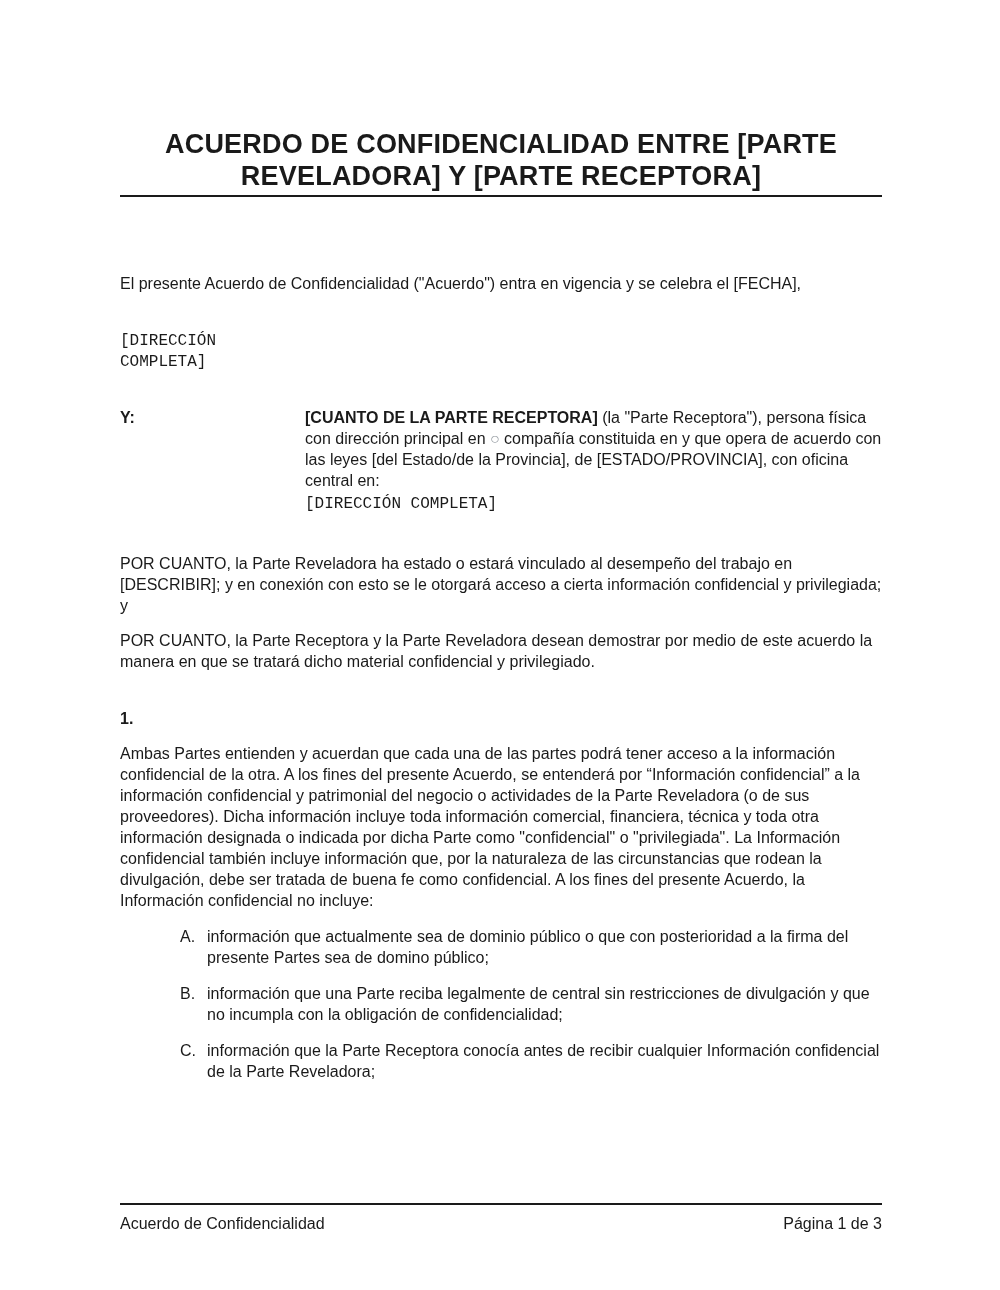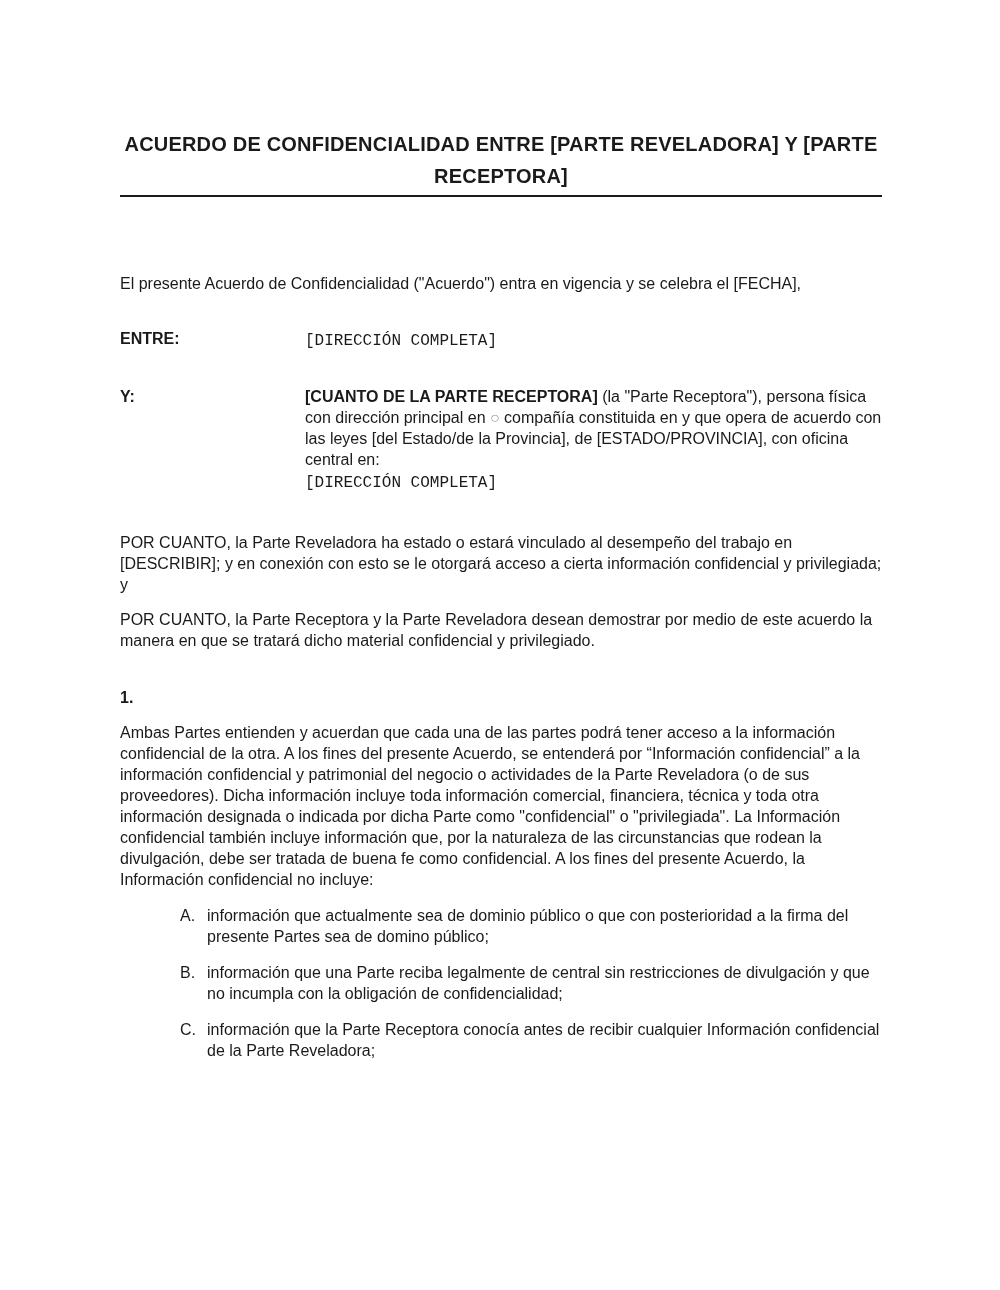--- a/index.html
+++ b/index.html
@@ -15,21 +15,21 @@
     font-size: 16px;
     line-height: 21px;
     overflow: hidden;
   }
   .content {
     padding: 128px 118px 0 120px;
   }
   .doc-title {
     text-align: center;
     font-weight: bold;
-    font-size: 20px;
+    font-size: 27px;
     line-height: 32px;
     letter-spacing: 0.2px;
   }
   .title-rule {
     border-bottom: 2.5px solid #1a1a1a;
     margin-top: 3px;
   }
   .intro { margin-top: 76px; }
 
   .party { display: grid; grid-template-columns: 185px 1fr; margin-top: 34px; }
@@ -75,21 +75,20 @@
 
 <div class="page">
   <div class="content">
 
     <h1 class="doc-title">ACUERDO DE CONFIDENCIALIDAD ENTRE [PARTE REVELADORA] Y [PARTE RECEPTORA]</h1>
     <div class="title-rule"></div>
 
     <p class="intro">El presente Acuerdo de Confidencialidad ("Acuerdo") entra en vigencia y se celebra el [FECHA],</p>
 
     <div class="party">
-      <div class="party-label">ENTRE:</div>
       <div class="party-body">
         <p class="party-address">[DIRECCIÓN COMPLETA]</p>
       </div>
     </div>
 
     <div class="party">
       <div class="party-label">Y:</div>
       <div class="party-body">
         <p><span class="party-name">[CUANTO DE LA PARTE RECEPTORA]</span><span> (la "Parte Receptora"), persona física con dirección principal en </span><span class="circle-glyph">○</span><span> compañía constituida en y que opera de acuerdo con las leyes [del Estado/de la Provincia], de [ESTADO/PROVINCIA], con oficina central en:</span></p>
         <p class="party-address">[DIRECCIÓN COMPLETA]</p>
@@ -115,13 +114,20 @@
         <span>información que una Parte reciba legalmente de central sin restricciones de divulgación y que no incumpla con la obligación de confidencialidad;</span>
       </div>
       <div class="list-item">
         <span>C.</span>
         <span>información que la Parte Receptora conocía antes de recibir cualquier Información confidencial de la Parte Reveladora;</span>
       </div>
     </div>
 
   </div>
 
+  <div class="footer">
+    <div class="footer-rule"></div>
+    <div class="footer-row">
+      <span>Acuerdo de Confidencialidad</span>
+      <span>Página 1 de 3</span>
+    </div>
+  </div>
 </div>
 
 </body></html>

